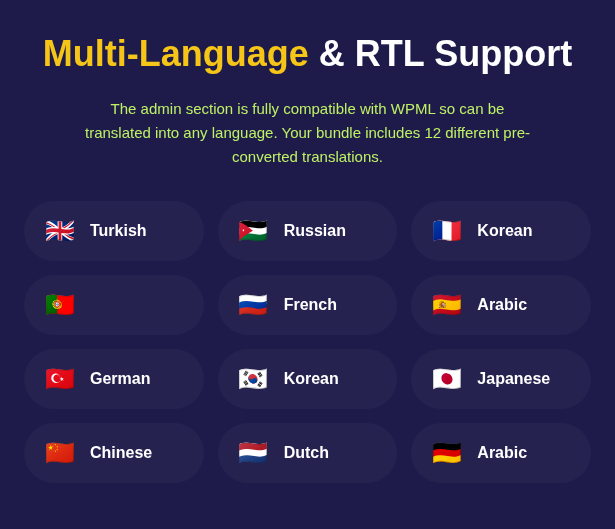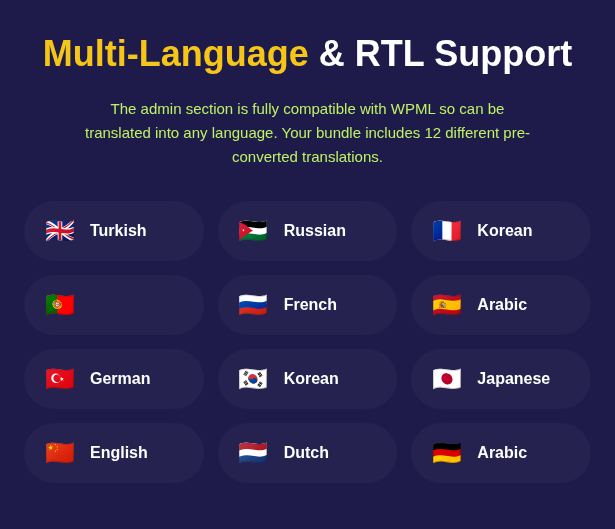--- a/index.html
+++ b/index.html
@@ -114,21 +114,21 @@
     <div class="lang-item">
       <div class="flag" style="font-size: 24px; line-height: 36px; text-align: center; background: transparent;">🇰🇷</div>
       <span class="lang-label">Korean</span>
     </div>
     <div class="lang-item">
       <div class="flag" style="font-size: 24px; line-height: 36px; text-align: center; background: transparent;">🇯🇵</div>
       <span class="lang-label">Japanese</span>
     </div>
     <div class="lang-item">
       <div class="flag" style="font-size: 24px; line-height: 36px; text-align: center; background: transparent;">🇨🇳</div>
-      <span class="lang-label">English</span>
+      <span class="lang-label">Chinese</span>
     </div>
     <div class="lang-item">
       <div class="flag" style="font-size: 24px; line-height: 36px; text-align: center; background: transparent;">🇳🇱</div>
       <span class="lang-label">Dutch</span>
     </div>
     <div class="lang-item">
       <div class="flag" style="font-size: 24px; line-height: 36px; text-align: center; background: transparent;">🇩🇪</div>
       <span class="lang-label">Arabic</span>
     </div>
   </div>

